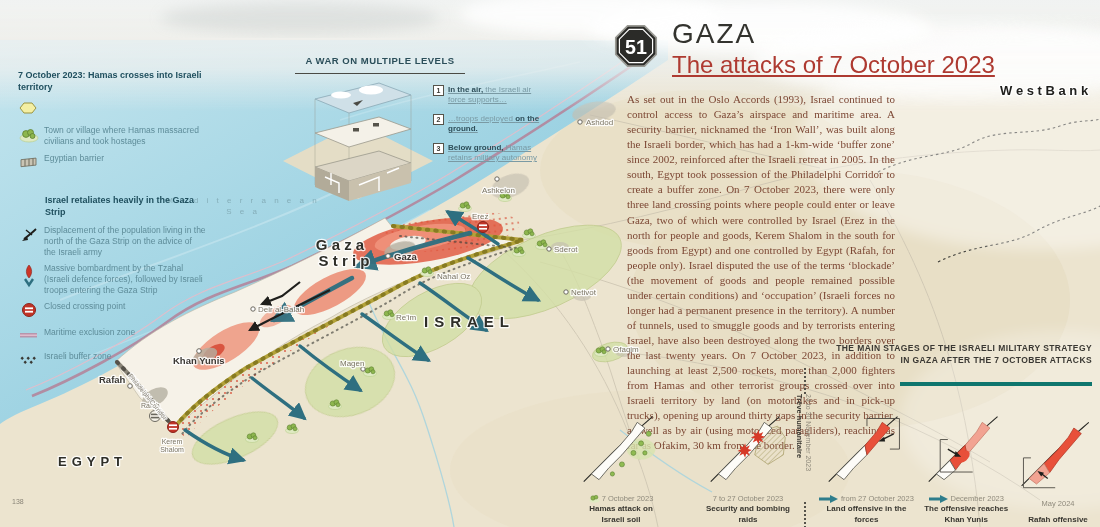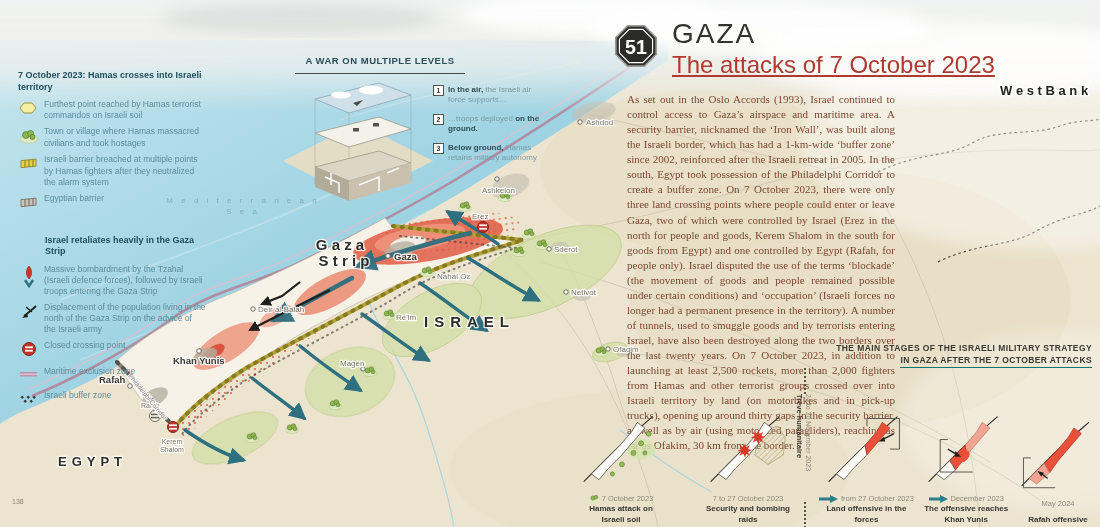--- a/index.html
+++ b/index.html
@@ -25,39 +25,39 @@
 
   
   .war{position:absolute;left:283px;top:55px;width:262px;height:150px;}
   .war .wtitle{width:170px;margin-left:12px;text-align:center;font-size:9.5px;font-weight:bold;
       color:#2c4f5a;letter-spacing:.5px;border-bottom:1.5px solid #4a4a44;padding-bottom:7px;}
   .war .wgfx{position:absolute;left:0;top:18px;}
   .war .wlist{position:absolute;left:150px;top:30px;width:112px;}
   .war .witem{display:flex;margin-bottom:9px;}
   .war .wnum{flex:0 0 13px;height:9px;border:1px solid #55534a;background:#fff;color:#3a3833;
       font-size:7px;font-weight:bold;text-align:center;line-height:9px;margin-right:4px;width:9px;flex-basis:9px;}
-  .war .wtxt{font-size:8px;line-height:1.25;color:#7a9aa4;}
+  .war .wtxt{font-size:8px;line-height:1.25;color:#7a9aa4;text-decoration:underline;}
   .war .wtxt b{color:#2f4f5a;}
 
   
   .titleblock{position:absolute;left:612px;top:20px;}
   .titleblock .badge{position:absolute;left:0;top:2px;}
   .titleblock .big{margin-left:60px;font-size:28px;letter-spacing:2px;color:#33332e;line-height:1;}
   .titleblock .sub{margin-left:60px;font-size:24px;color:#ae3a31;margin-top:3px;text-decoration:underline;}
 
   
   .article{position:absolute;left:627px;top:92px;width:268px;
       font-family:"Liberation Serif",serif;font-size:11px;line-height:1.37;color:#7c4734;
       text-align:justify;}
 
   
   .stages{position:absolute;left:578px;top:342px;width:522px;height:172px;}
   .stages .stitle{position:absolute;left:110px;top:0;width:404px;text-align:right;
       font-size:8.5px;font-weight:bold;color:#3a3833;letter-spacing:.4px;line-height:1.45;}
-  .stages .stitle .u{border-bottom:1px solid #0f766e;padding-bottom:2px;}
+  .stages .stitle .u{border-bottom:4px solid #0f766e;padding-bottom:17px;}
   .stages .row{position:absolute;left:0;top:26px;width:522px;display:flex;gap:4px;align-items:flex-end;}
   .cell{text-align:center;}
   .cell .mapw{height:82px;display:flex;align-items:flex-end;justify-content:center;}
   .cell .date{font-size:7.5px;color:#8f8a7c;margin-top:3px;white-space:nowrap;}
   .cell .date svg{vertical-align:middle;margin-right:2px;}
   .cell .lbl{display:inline-block;font-size:8px;font-weight:bold;color:#383630;line-height:1.3;
       border-bottom:1px solid #4a4840;padding-bottom:2px;margin-top:1px;}
   .c1{width:92px;} .c2{width:92px;margin-left:37px;} .c3{width:118px;} .c4{width:108px;} .c5{width:84px;}
   .truce{width:20px;position:relative;height:160px;}
   .truce .dots{height:26px;border-left:2px dotted #55524a;margin-left:9px;}
@@ -298,80 +298,66 @@
 
   <div class="legend">
     <h3>7 October 2023: Hamas crosses into Israeli territory</h3>
 
     <div class="item">
       <span class="ico">
         <svg width="22" height="16">
             <polygon points="6,3 14,3 18,8 14,13 6,13 2,8" fill="#f4efa3" stroke="#9a9440" stroke-width="1"></polygon>
           </svg>
       </span>
-      <span class="txt">Furthest point reached by Hamas terrorist commandos on Israeli soil</span>
     </div>
     <div class="item">
       <span class="ico">
         <svg width="22" height="18">
             <ellipse cx="11" cy="12" rx="9" ry="4" fill="#dfeac2" stroke="#b9cf8c" stroke-width=".7"></ellipse>
         <circle cx="8" cy="8" r="3.4" fill="#8db64e" stroke="#5d8030" stroke-width=".8"></circle>
         <circle cx="12.5" cy="6.5" r="3" fill="#8db64e" stroke="#5d8030" stroke-width=".8"></circle>
         <circle cx="14.5" cy="10" r="2.5" fill="#8db64e" stroke="#5d8030" stroke-width=".8"></circle>
           </svg>
       </span>
       <span class="txt">Town or village where Hamas massacred civilians and took hostages</span>
-    </div>
-    <div class="item">
-      <span class="ico">
-        <svg width="22" height="16">
-            <g transform="skewY(-6)">
-              <rect x="3" y="6" width="15" height="7" fill="#e3cf4a" stroke="#8a7d28" stroke-width=".8"></rect>
-        <line x1="7" y1="6" x2="7" y2="13" stroke="#8a7d28" stroke-width="1"></line>
-              <line x1="11" y1="6" x2="11" y2="13" stroke="#8a7d28" stroke-width="1"></line>
-              <line x1="15" y1="6" x2="15" y2="13" stroke="#8a7d28" stroke-width="1"></line>
-            </g>
-          </svg>
-      </span>
-      <span class="txt">Israeli barrier breached at multiple points by Hamas fighters after they neutralized the alarm system</span>
     </div>
     <div class="item">
       <span class="ico">
         <svg width="22" height="16">
             <g transform="skewY(-6)">
               <rect x="3" y="6" width="15" height="7" fill="#c9c4b4" stroke="#6e6a5c" stroke-width=".8"></rect>
         <line x1="7" y1="6" x2="7" y2="13" stroke="#6e6a5c" stroke-width="1"></line>
               <line x1="11" y1="6" x2="11" y2="13" stroke="#6e6a5c" stroke-width="1"></line>
               <line x1="15" y1="6" x2="15" y2="13" stroke="#6e6a5c" stroke-width="1"></line>
             </g>
           </svg>
       </span>
       <span class="txt">Egyptian barrier</span>
     </div>
 
     <h3 class="sec2">Israel retaliates heavily in the Gaza Strip</h3>
 
     <div class="item">
       <span class="ico">
-        <svg width="22" height="26">
-            <path d="M11,1 C14.5,5 14.5,10 11,14 C7.5,10 7.5,5 11,1 Z" fill="#cc3526" stroke="#8a241c" stroke-width=".6"></path>
-        <path d="M7,15 L11,21 L15,15" stroke="#2e6f80" stroke-width="2.4" fill="none"></path>
-          </svg>
-      </span>
-      <span class="txt">Massive bombardment by the Tzahal (Israeli defence forces), followed by Israeli troops entering the Gaza Strip</span>
-    </div>
-    <div class="item">
-      <span class="ico">
         <svg width="22" height="18">
             <path d="M18,3 C14,7 10,10 6,13" stroke="#1f1f1c" stroke-width="1.8" fill="none"></path>
         <path d="M9,10 L4,15 L10,14 Z" fill="#1f1f1c"></path>
             <line x1="8" y1="4" x2="14" y2="9" stroke="#1f1f1c" stroke-width="1.4"></line>
           </svg>
       </span>
       <span class="txt">Displacement of the population living in the north of the Gaza Strip on the advice of the Israeli army</span>
+    </div>
+    <div class="item">
+      <span class="ico">
+        <svg width="22" height="26">
+            <path d="M11,1 C14.5,5 14.5,10 11,14 C7.5,10 7.5,5 11,1 Z" fill="#cc3526" stroke="#8a241c" stroke-width=".6"></path>
+        <path d="M7,15 L11,21 L15,15" stroke="#2e6f80" stroke-width="2.4" fill="none"></path>
+          </svg>
+      </span>
+      <span class="txt">Massive bombardment by the Tzahal (Israeli defence forces), followed by Israeli troops entering the Gaza Strip</span>
     </div>
     <div class="item">
       <span class="ico">
         <svg width="22" height="16">
             <circle cx="11" cy="8" r="6.5" fill="#c13326" stroke="#8a241c" stroke-width="1"></circle>
         <rect x="7" y="5.4" width="8" height="1.8" fill="#fff"></rect>
             <rect x="7" y="8.8" width="8" height="1.8" fill="#fff"></rect>
           </svg>
       </span>
       <span class="txt">Closed crossing point</span>

